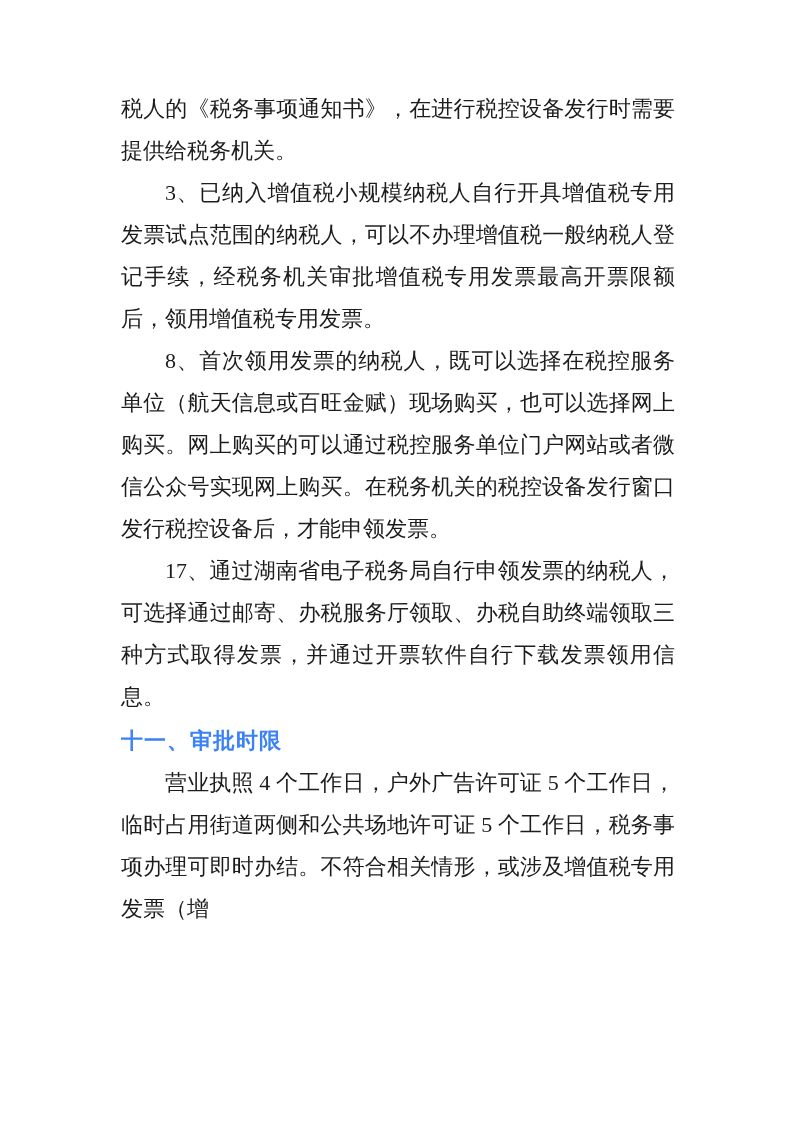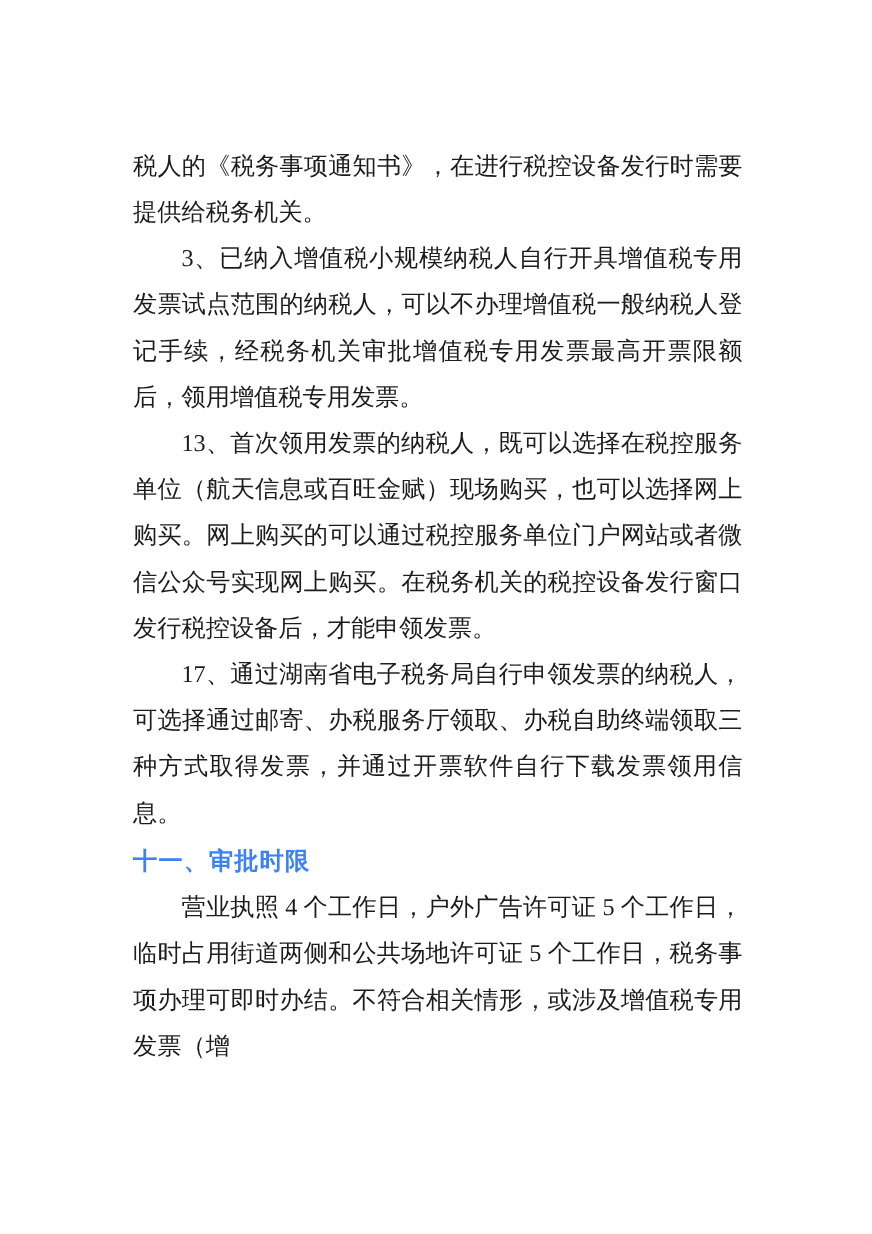--- a/index.html
+++ b/index.html
@@ -7,21 +7,20 @@
     padding: 0;
     background: #ffffff;
   }
   .doc-page {
     position: relative;
     width: 793px;
     height: 1000px;
     background: #ffffff;
     overflow: hidden;
     font-family: "Liberation Serif", "DejaVu Serif", serif;
-    margin-top: 42px;
   }
   .page-body {
     position: absolute;
     left: 121px;
     top: 88px;
     width: 554px;
     color: #1c1c1c;
     font-size: 22px;
     line-height: 42px;
     text-align: justify;
@@ -66,21 +65,21 @@
 
 <div class="doc-page">
 
   <div class="page-body">
 
     <p class="body-par no-indent">税人的《税务事项通知书》，在进行税控设备发行时需要提供给税务机关。</p>
 
     <p class="body-par">3、已纳入增值税小规模纳税人自行开具增值税专用发票试点范围的纳税人，可以不办理增值税一般纳税人登记手续，经税务机关审批增值税专用发票最高开票限额后，领用增值税专用发票。</p>
 
 
-    <p class="body-par">13、首次领用发票的纳税人，既可以选择在税控服务单位（航天信息或百旺金赋）现场购买，也可以选择网上购买。网上购买的可以通过税控服务单位门户网站或者微信公众号实现网上购买。在税务机关的税控设备发行窗口发行税控设备后，才能申领发票。</p>
+    <p class="body-par">8、首次领用发票的纳税人，既可以选择在税控服务单位（航天信息或百旺金赋）现场购买，也可以选择网上购买。网上购买的可以通过税控服务单位门户网站或者微信公众号实现网上购买。在税务机关的税控设备发行窗口发行税控设备后，才能申领发票。</p>
 
     <p class="body-par">17、通过湖南省电子税务局自行申领发票的纳税人，可选择通过邮寄、办税服务厅领取、办税自助终端领取三种方式取得发票，并通过开票软件自行下载发票领用信息。</p>
 
     <h2 class="section-heading">十一、审批时限</h2>
 
     <p class="body-par">营业执照 4 个工作日，户外广告许可证 5 个工作日，临时占用街道两侧和公共场地许可证 5 个工作日，税务事项办理可即时办结。不符合相关情形，或涉及增值税专用发票（增</p>
 
   </div>
 
   <div class="page-footer">

